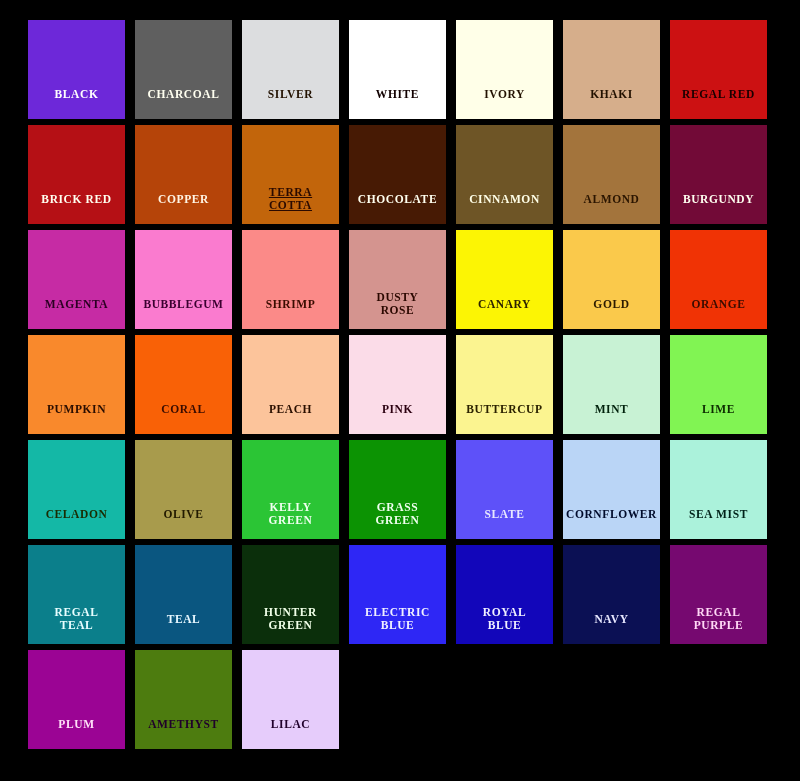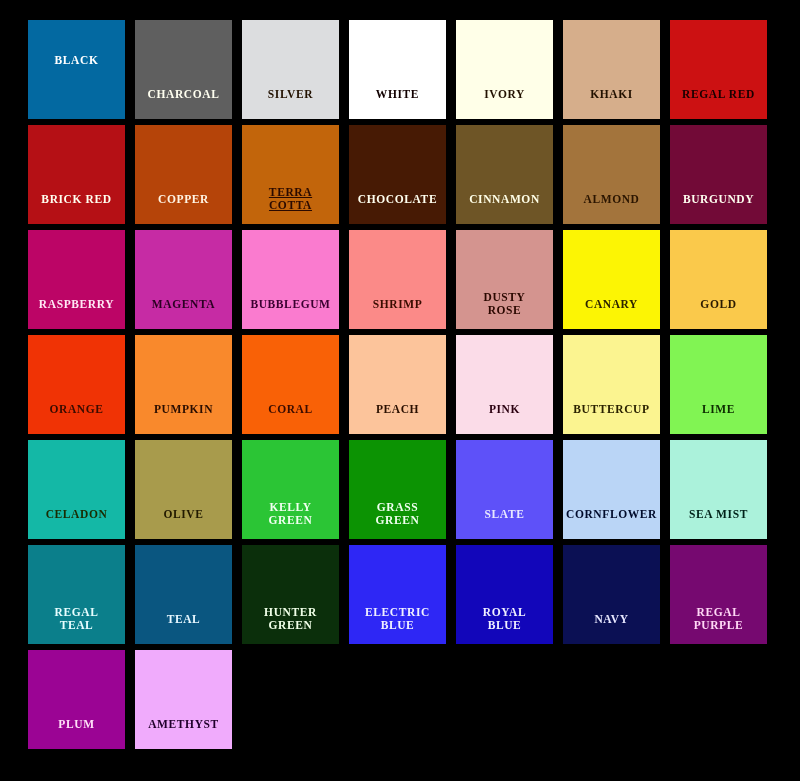--- a/index.html
+++ b/index.html
@@ -55,21 +55,21 @@
   }
   .swatch.two-line .swatch-label {
     padding-bottom: 13px;
   }
 </style>
 </head>
 <body>
 
 <div id="palette-board">
   <div id="swatch-grid">
-      <div class="swatch" style="background-color: #0369a1; align-items: center;">
+      <div class="swatch" style="background-color: #6d28d9;">
         <span class="swatch-label" style="color: rgb(255, 255, 255);">BLACK</span>
       </div>
       <div class="swatch" style="background-color: rgb(95, 95, 95);">
         <span class="swatch-label" style="color: rgb(255, 255, 240);">CHARCOAL</span>
       </div>
       <div class="swatch" style="background-color: rgb(220, 221, 223);">
         <span class="swatch-label" style="color: rgb(34, 17, 0);">SILVER</span>
       </div>
       <div class="swatch" style="background-color: rgb(255, 255, 255);">
         <span class="swatch-label" style="color: rgb(17, 0, 0);">WHITE</span>
@@ -98,23 +98,20 @@
       </div>
       <div class="swatch" style="background-color: rgb(110, 85, 38);">
         <span class="swatch-label" style="color: rgb(255, 255, 232);">CINNAMON</span>
       </div>
       <div class="swatch" style="background-color: rgb(163, 116, 60);">
         <span class="swatch-label" style="color: rgb(43, 21, 0);">ALMOND</span>
       </div>
       <div class="swatch" style="background-color: rgb(114, 10, 55);">
         <span class="swatch-label" style="color: rgb(255, 255, 240);">BURGUNDY</span>
       </div>
-      <div class="swatch" style="background-color: rgb(188, 5, 102);">
-        <span class="swatch-label" style="color: rgb(255, 232, 244);">RASPBERRY</span>
-      </div>
       <div class="swatch" style="background-color: rgb(198, 43, 164);">
         <span class="swatch-label" style="color: rgb(43, 0, 34);">MAGENTA</span>
       </div>
       <div class="swatch" style="background-color: rgb(250, 123, 207);">
         <span class="swatch-label" style="color: rgb(58, 0, 48);">BUBBLEGUM</span>
       </div>
       <div class="swatch" style="background-color: rgb(251, 138, 136);">
         <span class="swatch-label" style="color: rgb(58, 12, 0);">SHRIMP</span>
       </div>
       <div class="swatch two-line" style="background-color: rgb(212, 148, 143);">
@@ -138,20 +135,23 @@
       </div>
       <div class="swatch" style="background-color: rgb(252, 196, 155);">
         <span class="swatch-label" style="color: rgb(43, 16, 0);">PEACH</span>
       </div>
       <div class="swatch" style="background-color: rgb(251, 220, 232);">
         <span class="swatch-label" style="color: rgb(43, 0, 16);">PINK</span>
       </div>
       <div class="swatch" style="background-color: rgb(251, 244, 144);">
         <span class="swatch-label" style="color: rgb(43, 34, 0);">BUTTERCUP</span>
       </div>
+      <div class="swatch" style="background-color: rgb(200, 242, 212);">
+        <span class="swatch-label" style="color: rgb(0, 34, 12);">MINT</span>
+      </div>
       <div class="swatch" style="background-color: rgb(129, 244, 83);">
         <span class="swatch-label" style="color: rgb(12, 43, 0);">LIME</span>
       </div>
       <div class="swatch" style="background-color: #14b8a6; align-items: flex-end;">
         <span class="swatch-label" style="color: rgb(26, 43, 0);">CELADON</span>
       </div>
       <div class="swatch" style="background-color: rgb(168, 155, 76);">
         <span class="swatch-label" style="color: rgb(34, 26, 0);">OLIVE</span>
       </div>
       <div class="swatch two-line" style="background-color: rgb(43, 197, 53);">
@@ -193,17 +193,20 @@
       <div class="swatch" style="background-color: rgb(11, 16, 84);">
         <span class="swatch-label" style="color: rgb(232, 232, 255);">NAVY</span>
       </div>
       <div class="swatch two-line" style="background-color: rgb(118, 9, 112);">
         <span class="swatch-label" style="color: rgb(255, 216, 246);">REGAL
 PURPLE</span>
       </div>
       <div class="swatch" style="background-color: rgb(155, 4, 148);">
         <span class="swatch-label" style="color: rgb(255, 224, 248);">PLUM</span>
       </div>
-      <div class="swatch" style="background-color: #f0abfc;">
+      <div class="swatch" style="background-color: #4d7c0f;">
         <span class="swatch-label" style="color: rgb(32, 0, 43);">AMETHYST</span>
+      </div>
+      <div class="swatch" style="background-color: rgb(230, 204, 251);">
+        <span class="swatch-label" style="color: rgb(32, 0, 43);">LILAC</span>
       </div>
     </div>
 </div>
 
 </body></html>

